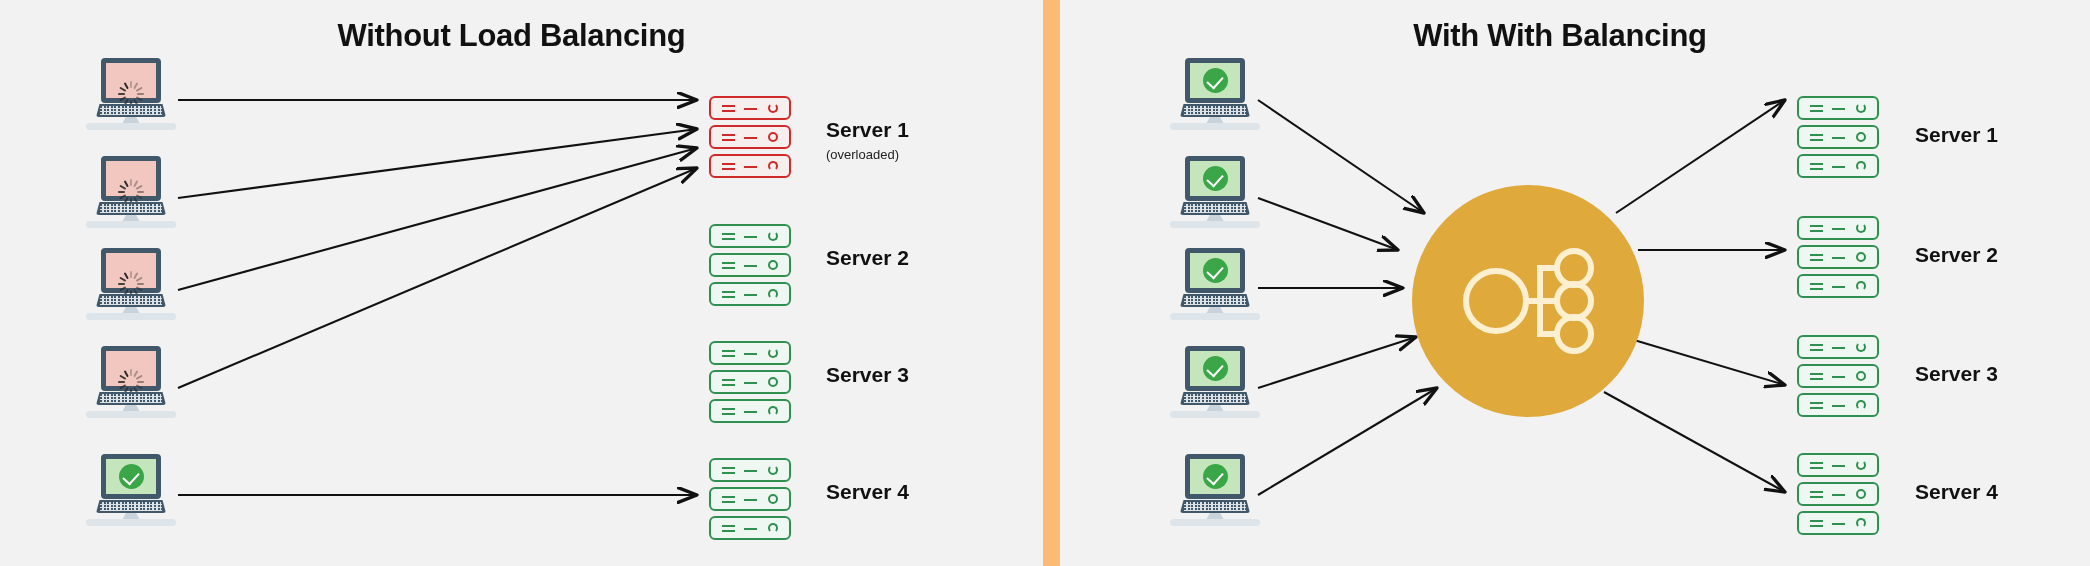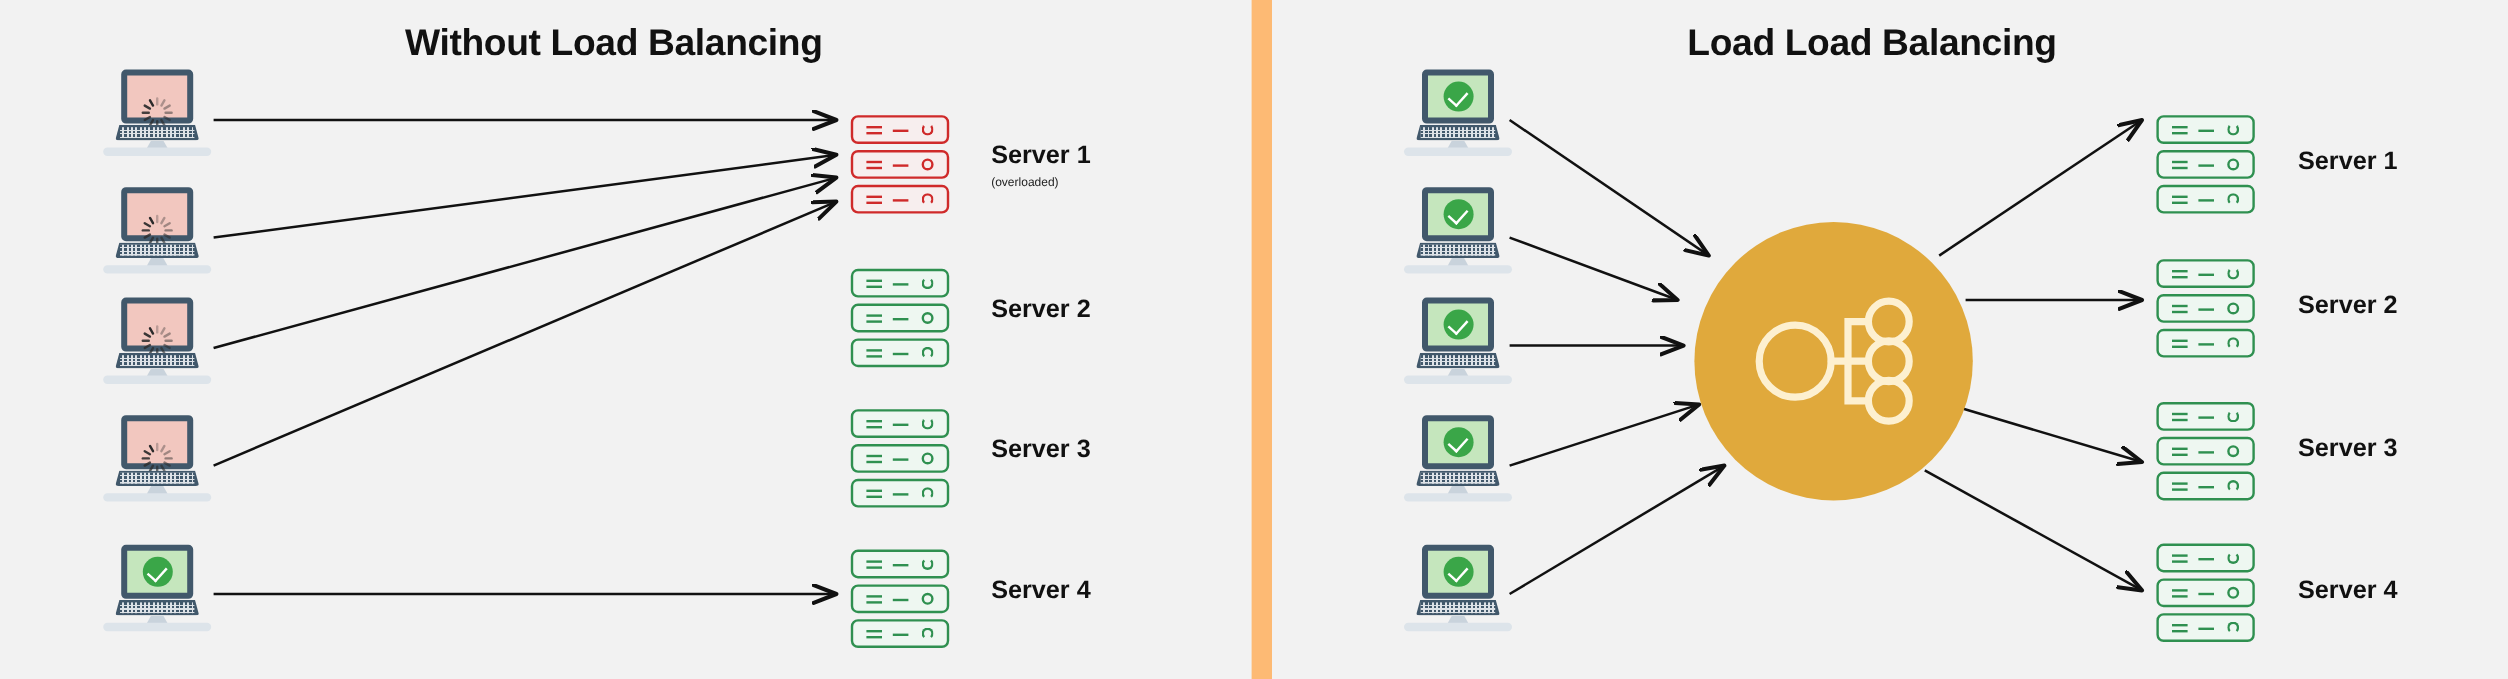--- a/index.html
+++ b/index.html
@@ -164,21 +164,21 @@
 
   .server-label {
     position: absolute;
     font-size: 21px;
     font-weight: bold;
     color: #111111;
     white-space: nowrap;
   }
   .server-sub {
     position: absolute;
-    font-size: 10px;
+    font-size: 13px;
     font-weight: normal;
     color: #222222;
     white-space: nowrap;
   }
 
   
   #load-balancer {
     position: absolute;
     left: 1412px; top: 185px;
     width: 232px; height: 232px;
@@ -197,21 +197,21 @@
 </head>
 <body>
 
 <div id="root">
 
   <div class="panel" id="panel-left">
     <div class="panel-title">Without Load Balancing</div>
   </div>
 
   <div class="panel" id="panel-right">
-    <div class="panel-title">Load Load Balancing</div>
+    <div class="panel-title">With With Balancing</div>
   </div>
 
   <svg class="edges" viewBox="0 0 2090 566">
     <defs>
       <marker id="ah" markerWidth="11" markerHeight="11" refX="9.5" refY="4" orient="auto">
         <path d="M0.5,0.5 L9.5,4 L0.5,7.5" fill="none" stroke="#111111" stroke-width="1.6" stroke-linecap="round" stroke-linejoin="round"></path>
       </marker>
     </defs>
     <g stroke="#111111" stroke-width="2.1" fill="none" marker-end="url(#ah)">
       <line x1="178" y1="100" x2="697" y2="100"></line>

